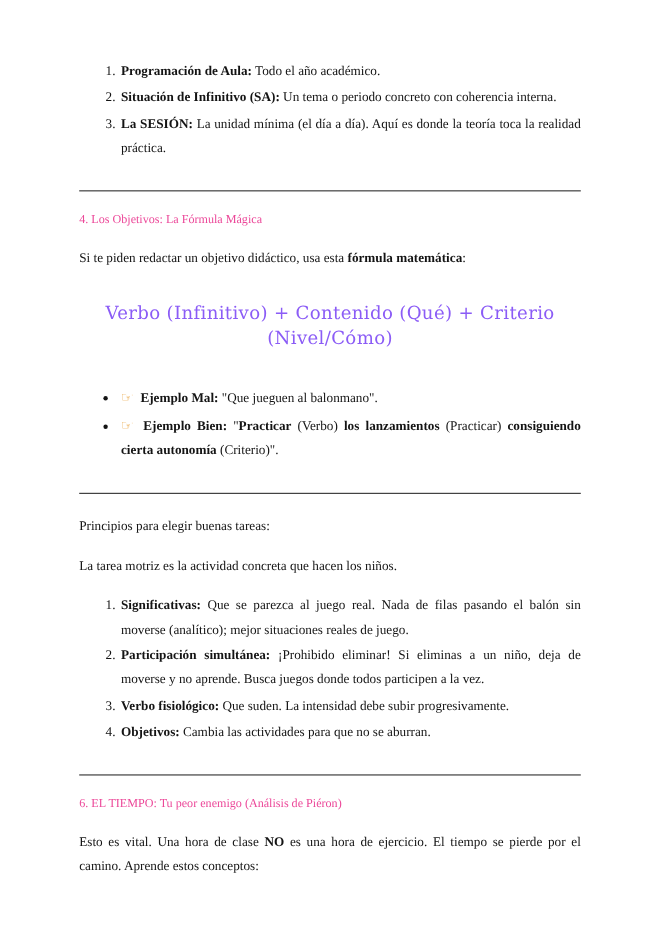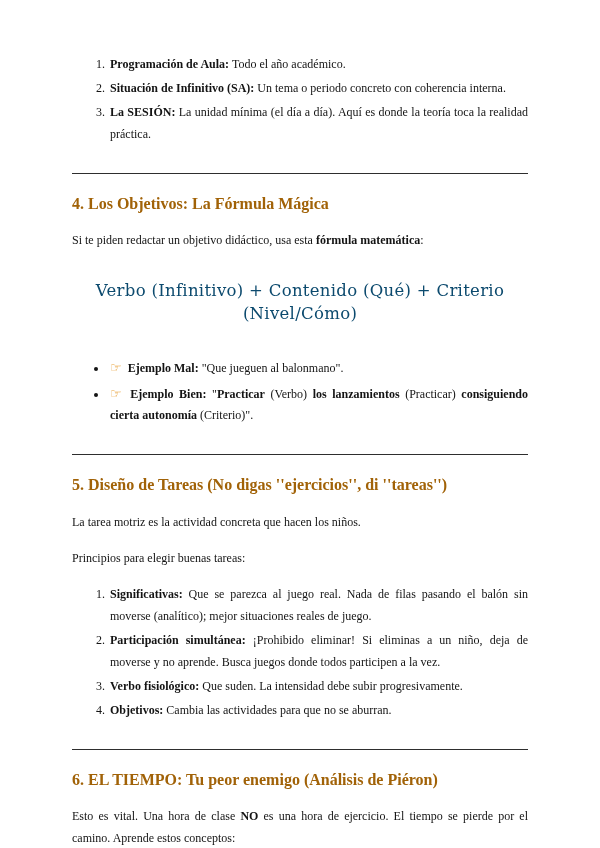--- a/index.html
+++ b/index.html
@@ -26,34 +26,34 @@
     padding-left: 2px;
     margin-bottom: 2px;
   }
   ul.bullet-list { list-style-type: disc; }
   hr.divider {
     border: none;
     border-top: 1px solid #2e2e2e;
     margin: 27px 0 19px 0;
   }
   h2.section-heading {
-    font-size: 16px;
-    font-weight: bold;
-    color: #a16207;
+    font-size: 11px;
+    font-weight: normal;
+    color: #ec4899;
     margin: 0 0 16px 0;
     line-height: 1.35;
   }
   p.para {
     margin: 0 0 14px 0;
     text-align: justify;
   }
   .formula {
     font-family: "DejaVu Serif", serif;
     font-size: 16.5px;
-    color: #0c4a6e;
+    color: #8b5cf6;
     text-align: center;
     margin: 27px 2px 30px 2px;
     letter-spacing: 0.3px;
     line-height: 1.4;
   }
   .pointer-icon {
     color: #e8a33d;
     margin-right: 3px;
     font-size: 13px;
   }
@@ -88,24 +88,23 @@
     <ul class="bullet-list">
       <li><span class="pointer-icon">☞</span> <b class="term">Ejemplo Mal:</b><span> "Que jueguen al balonmano".</span></li>
       <li><span class="pointer-icon">☞</span> <b class="term">Ejemplo Bien:</b><span> "</span><b>Practicar</b><span> (Verbo) </span><b>los lanzamientos</b><span> (Practicar) </span><b>consiguiendo cierta autonomía</b><span> (Criterio)".</span></li>
     </ul>
 
   </section>
 
   <hr class="divider">
 
   <section>
-    <h2 class="section-heading">5. Diseño de Tareas (No digas ''ejercicios'', di ''tareas'')</h2>
 
+    <p class="para">Principios para elegir buenas tareas:</p>
     <p class="para">La tarea motriz es la actividad concreta que hacen los niños.</p>
-    <p class="para">Principios para elegir buenas tareas:</p>
 
     <ol class="num-list">
       <li><b class="term">Significativas:</b><span> Que se parezca al juego real. Nada de filas pasando el balón sin moverse (analítico); mejor situaciones reales de juego.</span></li>
       <li><b class="term">Participación simultánea:</b><span> ¡Prohibido eliminar! Si eliminas a un niño, deja de moverse y no aprende. Busca juegos donde todos participen a la vez.</span></li>
       <li><b class="term">Verbo fisiológico:</b><span> Que suden. La intensidad debe subir progresivamente.</span></li>
       <li><b class="term">Objetivos:</b><span> Cambia las actividades para que no se aburran.</span></li>
     </ol>
   </section>
 
   <hr class="divider">

